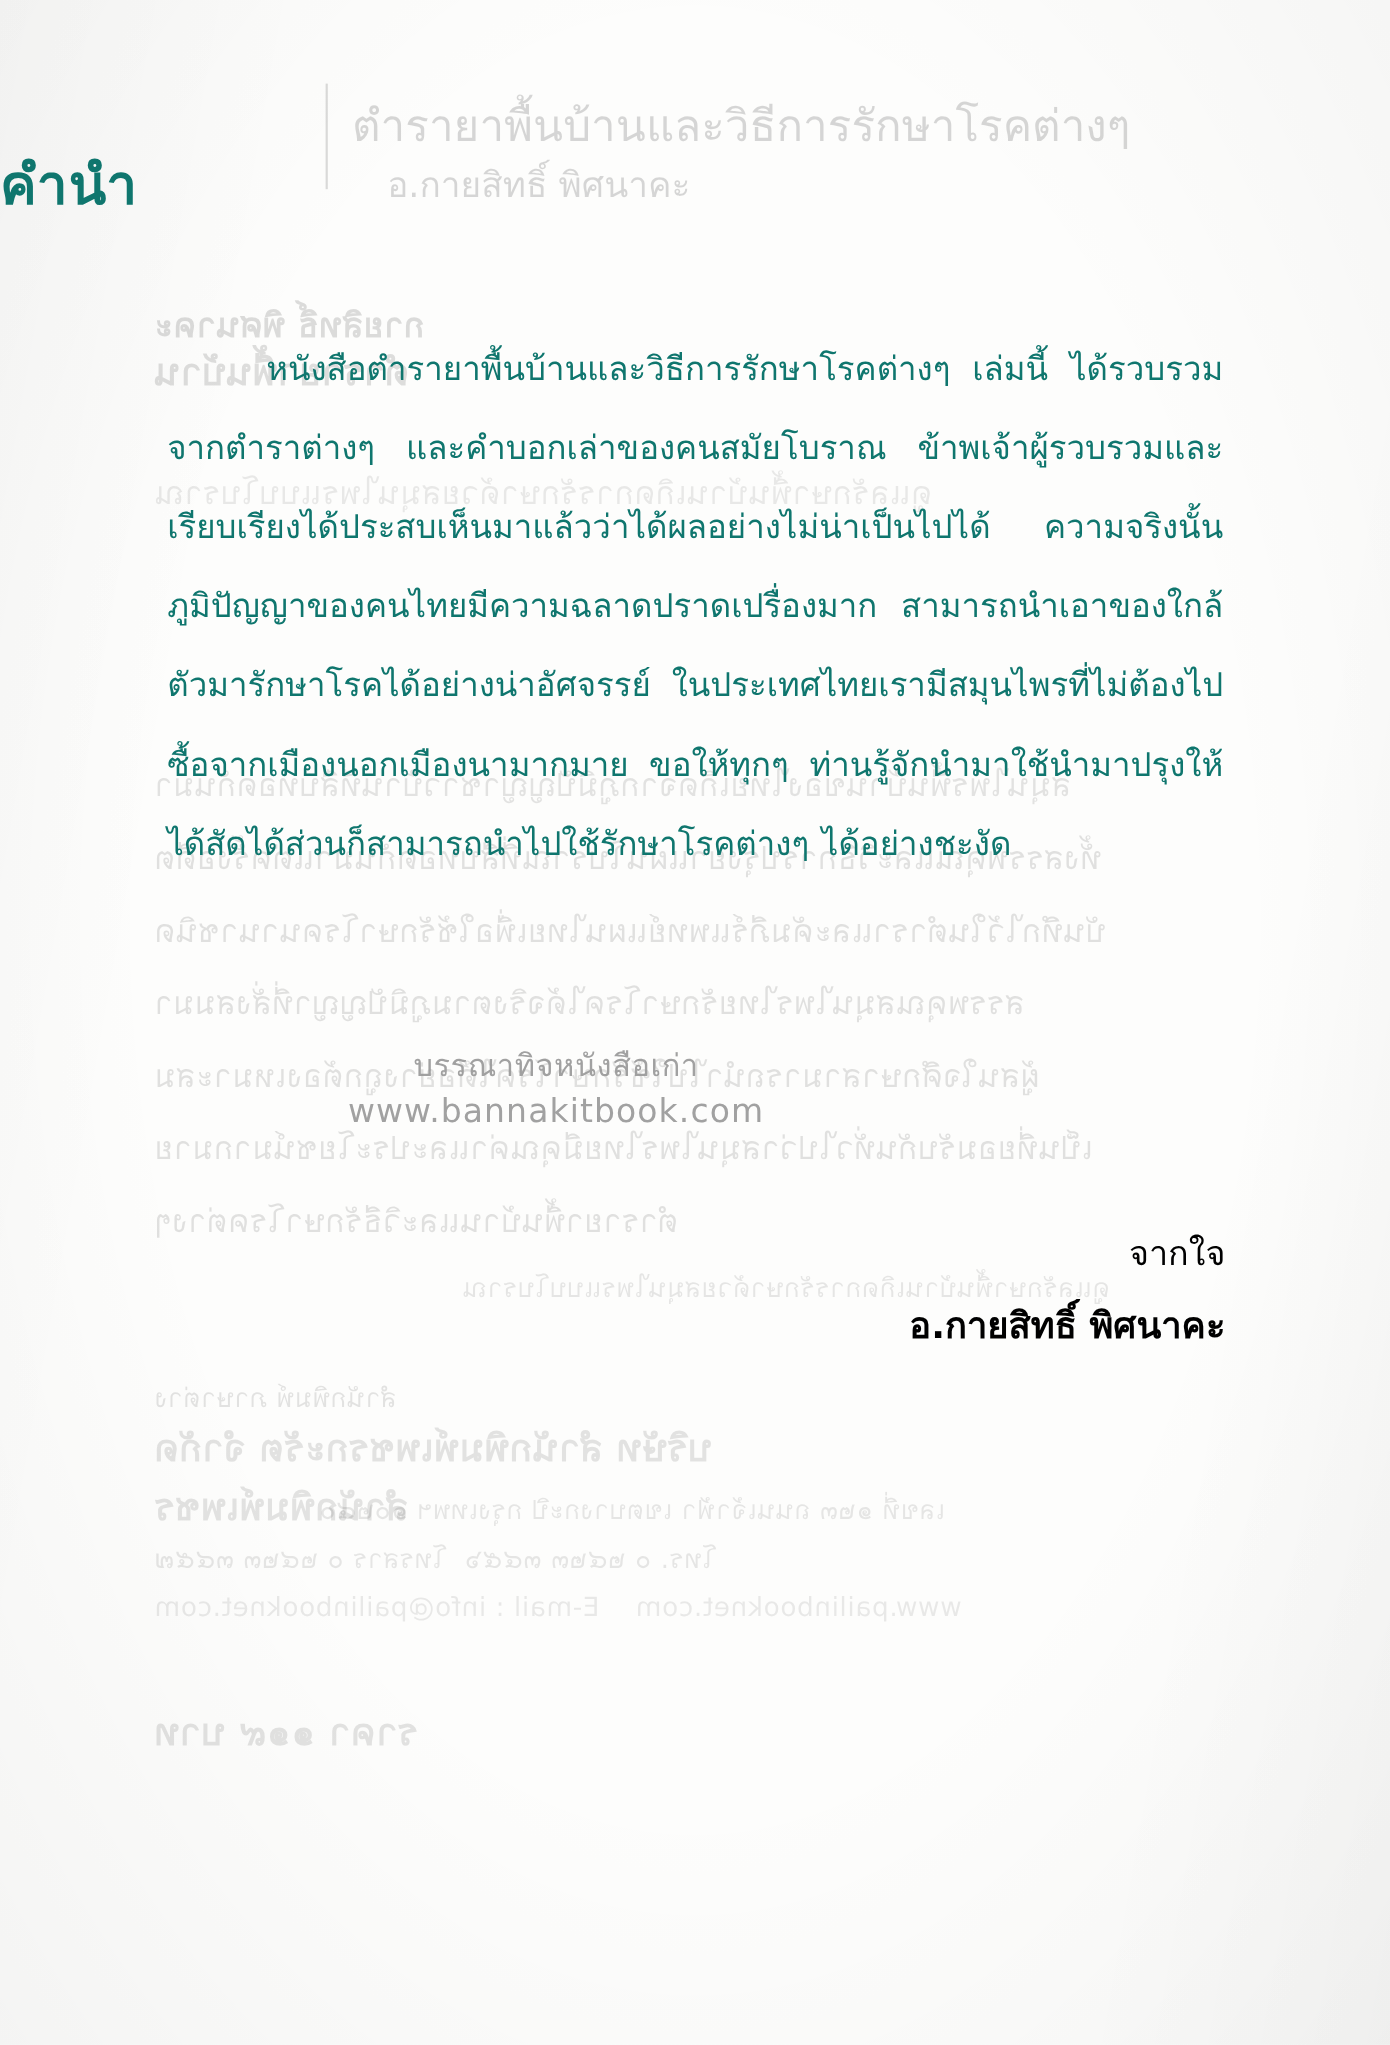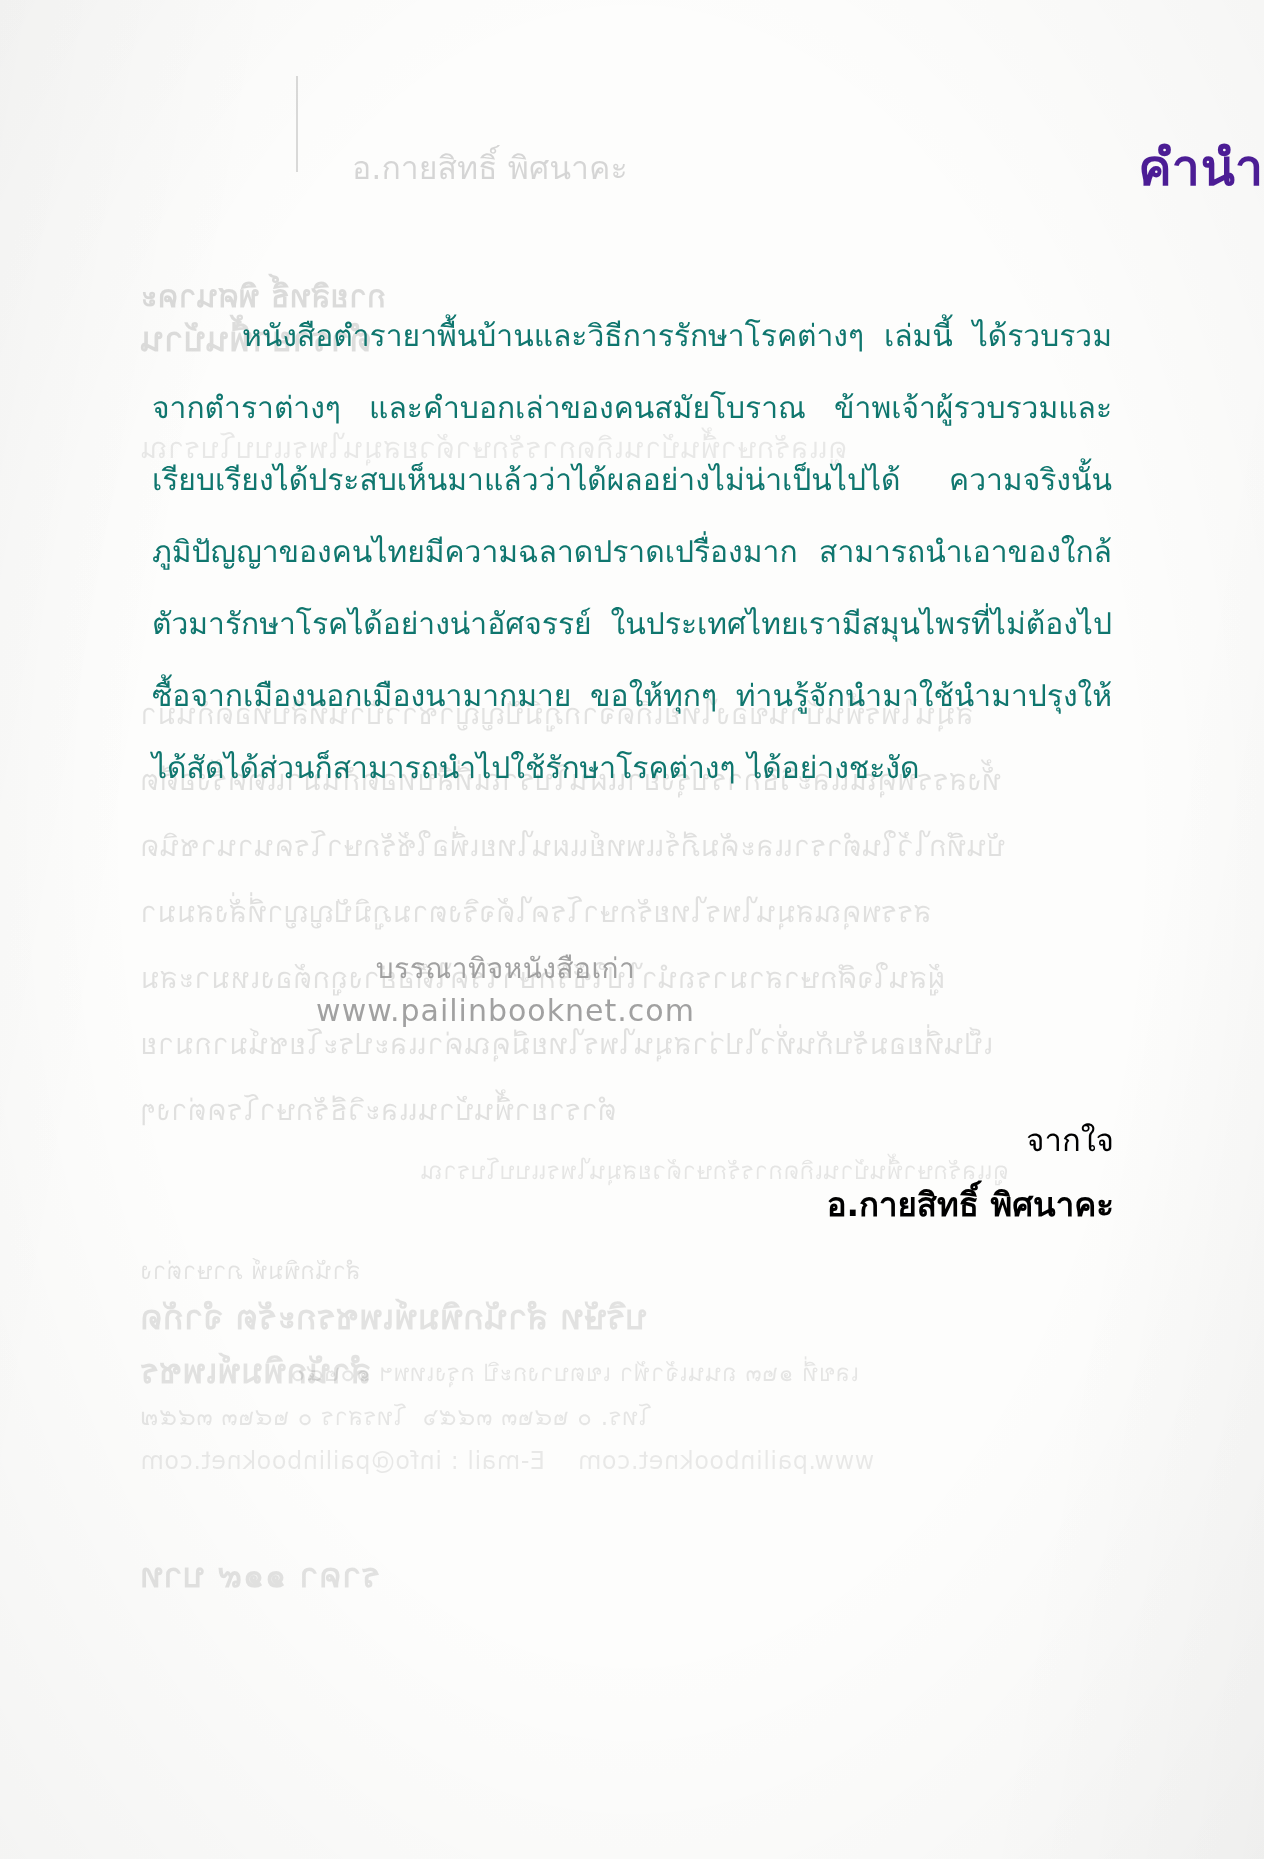--- a/index.html
+++ b/index.html
@@ -116,24 +116,24 @@
     color: #1a1a1a;
     white-space: nowrap;
   }
 
   
   .doc-title {
     position: absolute;
     left: 0;
     top: 128px;
     width: 1264px;
-    text-align: right;
+    text-align: left;
     font-size: 50px;
     font-weight: bold;
-    color: #4c1d95;
+    color: #0f766e;
     letter-spacing: 1px;
   }
 
   .body-text {
     position: absolute;
     left: 152px;
     top: 300px;
     width: 960px;
     font-size: 30px;
     line-height: 72px;
@@ -221,32 +221,33 @@
     <div class="bleed bleed-d" style="left:140px; top:1290px; opacity:0.10;">บริษัท สำนักพิมพ์เพชรกะรัต จำกัด</div>
     <div class="bleed bleed-d" style="left:140px; top:1344px; opacity:0.10;">สำนักพิมพ์เพชร</div>
     <div class="bleed bleed-c" style="left:290px; top:1350px; opacity:0.09;">เลขที่ ๑๒๓ ถนนเจ้าฟ้า เขตบางกะปิ กรุงเทพฯ ๑๐๒๔๐</div>
     <div class="bleed bleed-c" style="left:140px; top:1394px; opacity:0.09;">โทร. ๐ ๒๔๒๓ ๓๔๕๖  โทรสาร ๐ ๒๔๒๓ ๓๔๕๗</div>
     <div class="bleed bleed-c" style="left:140px; top:1438px; opacity:0.08;">www.pailinbooknet.com    E-mail : info@pailinbooknet.com</div>
     <div class="bleed bleed-d" style="left:140px; top:1548px; opacity:0.10;">ราคา ๑๑๙ บาท</div>
   </div>
 
   <div class="masthead">
     <div class="masthead-rule"></div>
+    <div class="masthead-title">ตำรายาพื้นบ้านและวิธีการรักษาโรคต่างๆ</div>
     <div class="masthead-sub">อ.กายสิทธิ์ พิศนาคะ</div>
   </div>
 
   <div class="doc-title">คำนำ</div>
 
   <div class="body-text">
     <p>หนังสือตำรายาพื้นบ้านและวิธีการรักษาโรคต่างๆ เล่มนี้ ได้รวบรวมจากตำราต่างๆ  และคำบอกเล่าของคนสมัยโบราณ  ข้าพเจ้าผู้รวบรวมและเรียบเรียงได้ประสบเห็นมาแล้วว่าได้ผลอย่างไม่น่าเป็นไปได้  ความจริงนั้นภูมิปัญญาของคนไทยมีความฉลาดปราดเปรื่องมาก  สามารถนำเอาของใกล้ตัวมารักษาโรคได้อย่างน่าอัศจรรย์  ในประเทศไทยเรามีสมุนไพรที่ไม่ต้องไปซื้อจากเมืองนอกเมืองนามากมาย  ขอให้ทุกๆ  ท่านรู้จักนำมาใช้นำมาปรุงให้ได้สัดได้ส่วนก็สามารถนำไปใช้รักษาโรคต่างๆ ได้อย่างชะงัด</p>
   </div>
 
   <div class="watermark">
     <div class="wm-line1">บรรณาทิจหนังสือเก่า</div>
-    <div class="wm-line2">www.pailinbooknet.com</div>
+    <div class="wm-line2">www.bannakitbook.com</div>
   </div>
 
   <div class="signature">
     <div class="sig-line1">จากใจ</div>
     <div class="sig-line2">อ.กายสิทธิ์ พิศนาคะ</div>
   </div>
 
 </div>
 
 </body></html>

